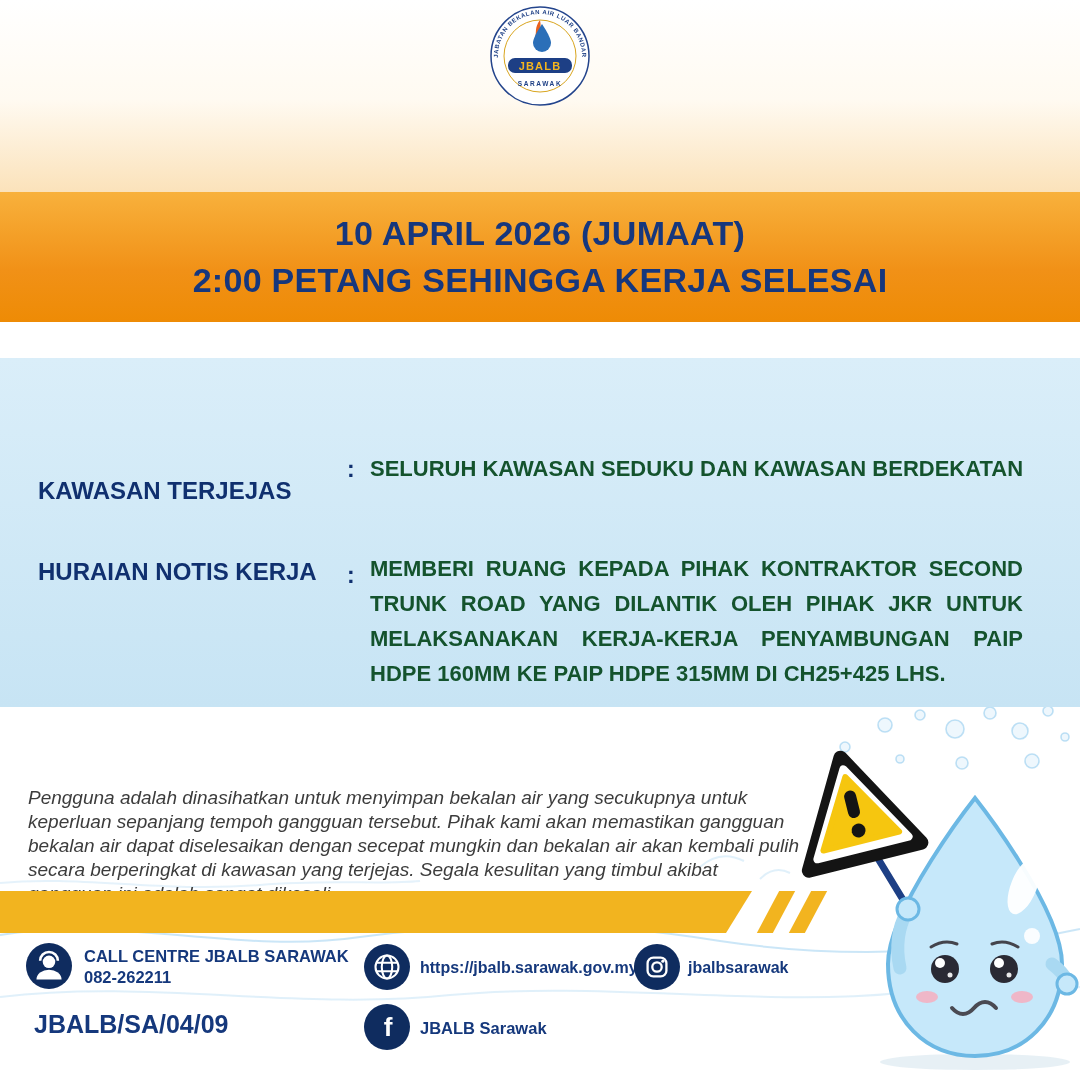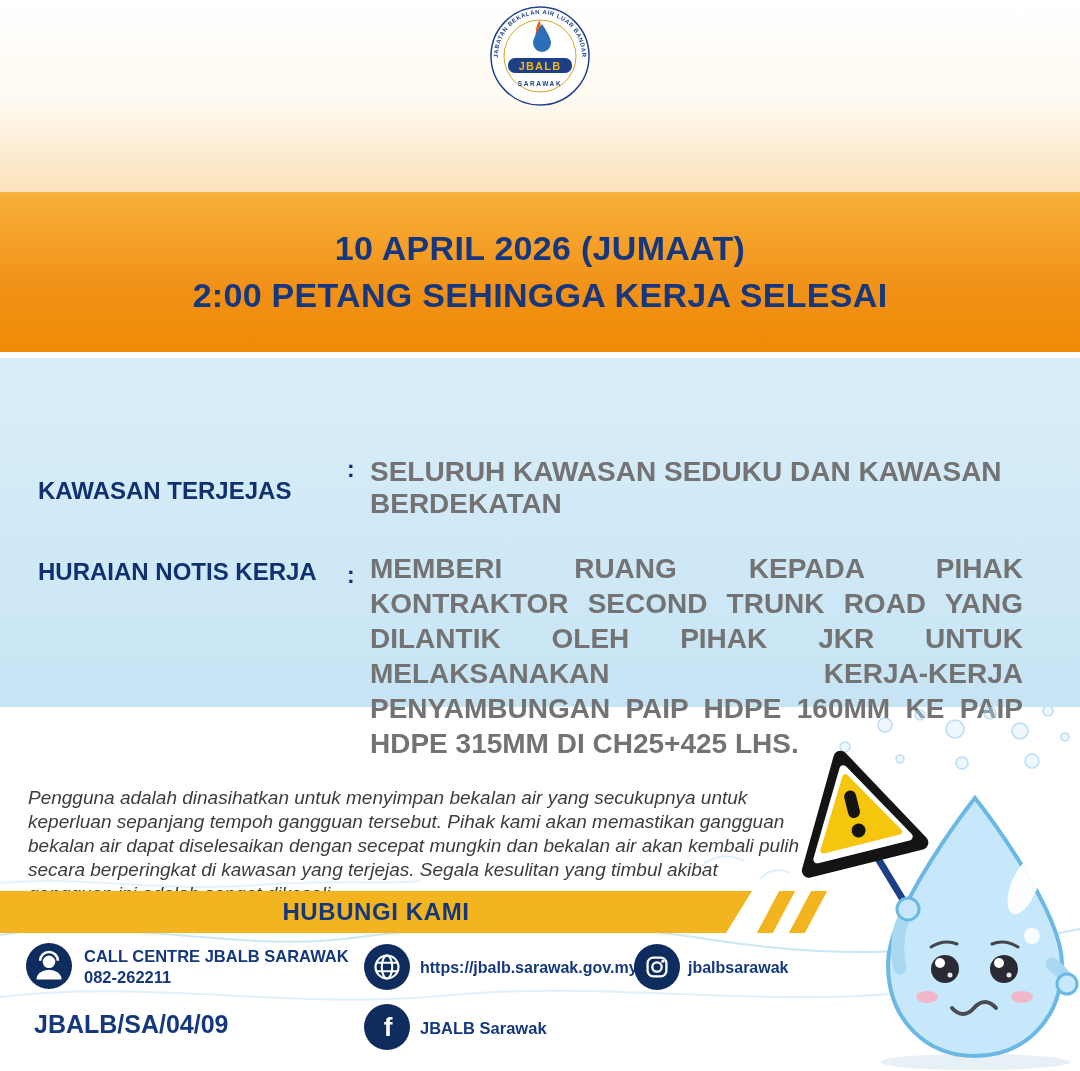--- a/index.html
+++ b/index.html
@@ -15,37 +15,37 @@
     background:linear-gradient(180deg,#ffffff 0%,#fffaf1 52%,#fbe2ba 100%);
   }
   .logo { position:absolute; left:490px; top:6px; width:100px; height:100px; }
   .title {
     position:absolute; left:0; top:120px; width:1080px; text-align:center;
     font-size:35px; font-weight:700; color:#1c3c8c; letter-spacing:.3px;
   }
 
   
   .banner {
-    position:absolute; left:0; top:192px; width:1080px; height:160px;
+    position:absolute; left:0; top:192px; width:1080px; height:130px;
     background:linear-gradient(180deg,#f8b13c 0%,#f19117 60%,#ee8b05 100%);
     display:flex; flex-direction:column; justify-content:center; align-items:center; gap:8px;
   }
   .banner .line { font-size:34px; font-weight:800; color:#16377d; letter-spacing:.3px; }
 
   
   .bluepanel {
     position:absolute; left:0; top:358px; width:1080px; height:349px;
     background:linear-gradient(180deg,#daeef9 0%,#c7e4f4 100%);
   }
   .pair { position:absolute; font-size:25px; font-weight:700; color:#10306f; white-space:nowrap; }
   #bahagian { left:175px; top:392px; }
   #daerah   { left:575px; top:390px; }
   .rowlabel { position:absolute; font-size:24px; font-weight:700; color:#10306f; white-space:nowrap; }
   .colon    { position:absolute; font-size:23px; font-weight:700; color:#10306f; }
-  .rowvalue { position:absolute; font-size:28px; font-weight:700; color:#737373; }
+  .rowvalue { position:absolute; font-size:22px; font-weight:700; color:#14532d; }
   #kawasan-label { left:38px;  top:453px;margin-top:24px; }
   #kawasan-colon { left:347px; top:456px; }
   #kawasan-value { left:370px; top:456px; width:655px; }
   #huraian-label { left:38px;  top:558px; }
   #huraian-colon { left:347px; top:562px; }
   #huraian-value {
     left:370px; top:551px; width:653px; line-height:35px;
     text-align:justify; text-justify:inter-word;
   }
 
@@ -142,21 +142,20 @@
         <circle cx="845" cy="40" r="5"></circle>
     </g>
     <ellipse cx="239" cy="336" rx="0" ry="0" fill="none"></ellipse>
   </svg>
 
   <div class="advisory">Pengguna adalah dinasihatkan untuk menyimpan bekalan air yang secukupnya untuk keperluan sepanjang tempoh gangguan tersebut. Pihak kami akan memastikan gangguan bekalan air dapat diselesaikan dengan secepat mungkin dan bekalan air akan kembali pulih secara berperingkat di kawasan yang terjejas. Segala kesulitan yang timbul akibat gangguan ini adalah sangat dikesali.</div>
 
   <div class="gold-bar"></div>
   <div class="stripe s1"></div>
   <div class="stripe s2"></div>
-  <div class="gold-bar-text">HUBUNGI KAMI</div>
 
   <svg class="cicon" id="call-icon" viewBox="0 0 44 44">
     <circle cx="22" cy="22" r="22" fill="#0f2c5f"></circle>
     <circle cx="22" cy="18" r="6" fill="#ffffff"></circle>
     <path d="M10,35 a12,9.5 0 0 1 24,0 Z" fill="#ffffff"></path>
     <path d="M13.5,17 a8.5,8.5 0 0 1 17,0" stroke="#ffffff" stroke-width="2.4" fill="none"></path>
   </svg>
   <div class="ctext" id="call-text">
     <div>CALL CENTRE JBALB SARAWAK</div>
     <div>082-262211</div>

